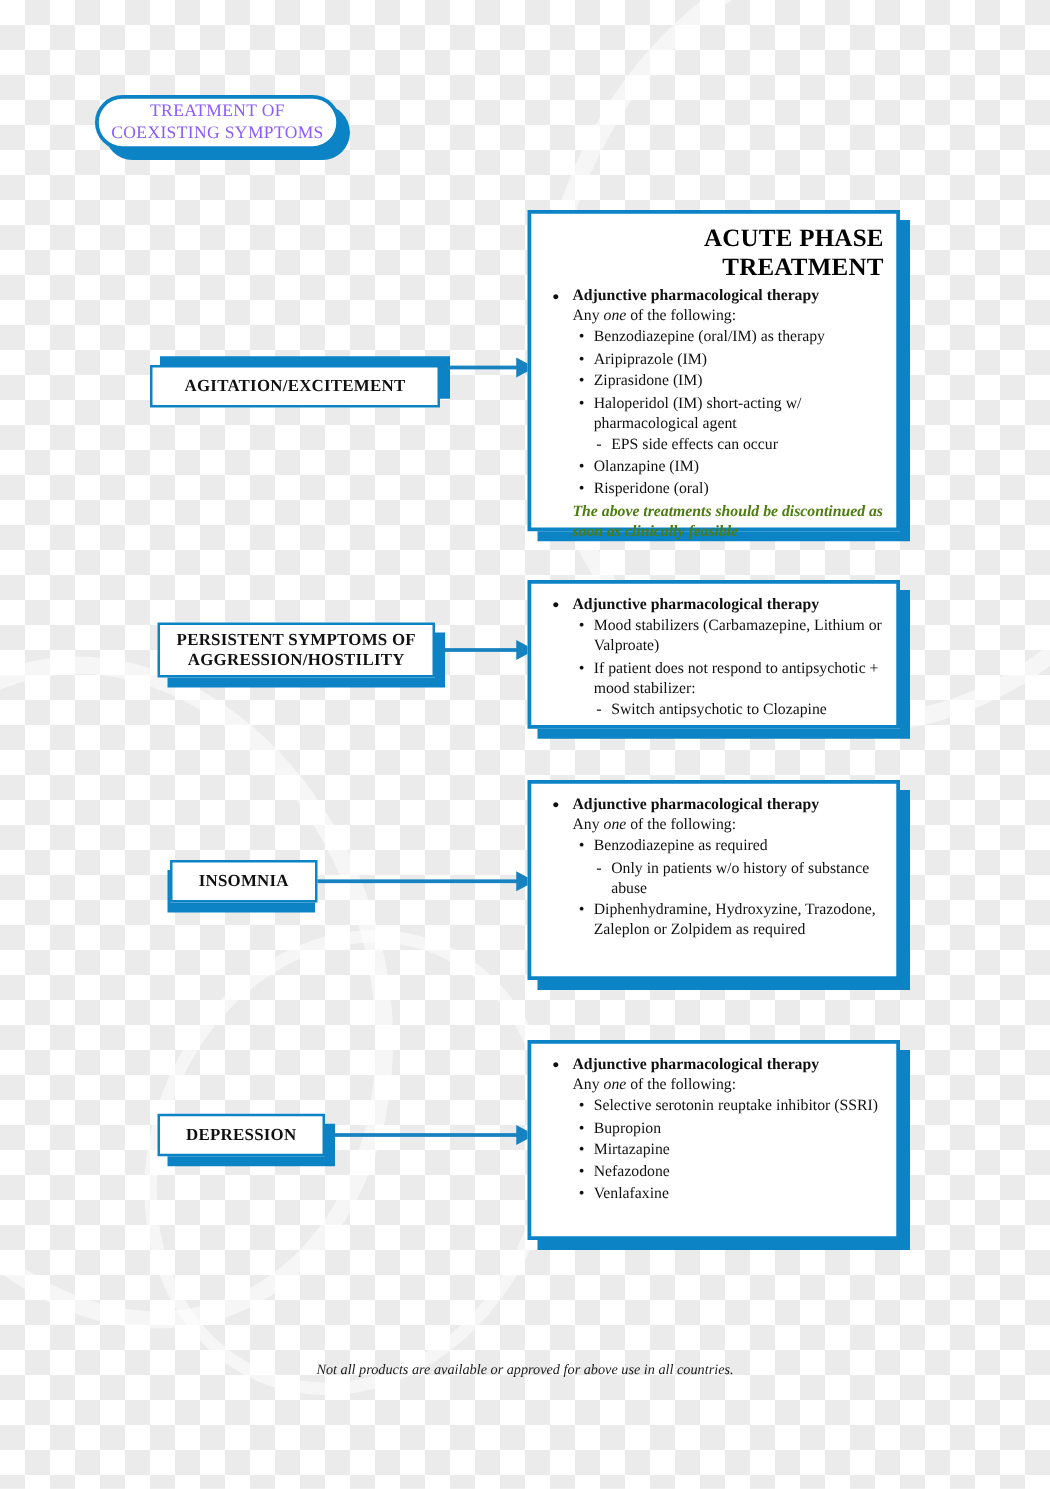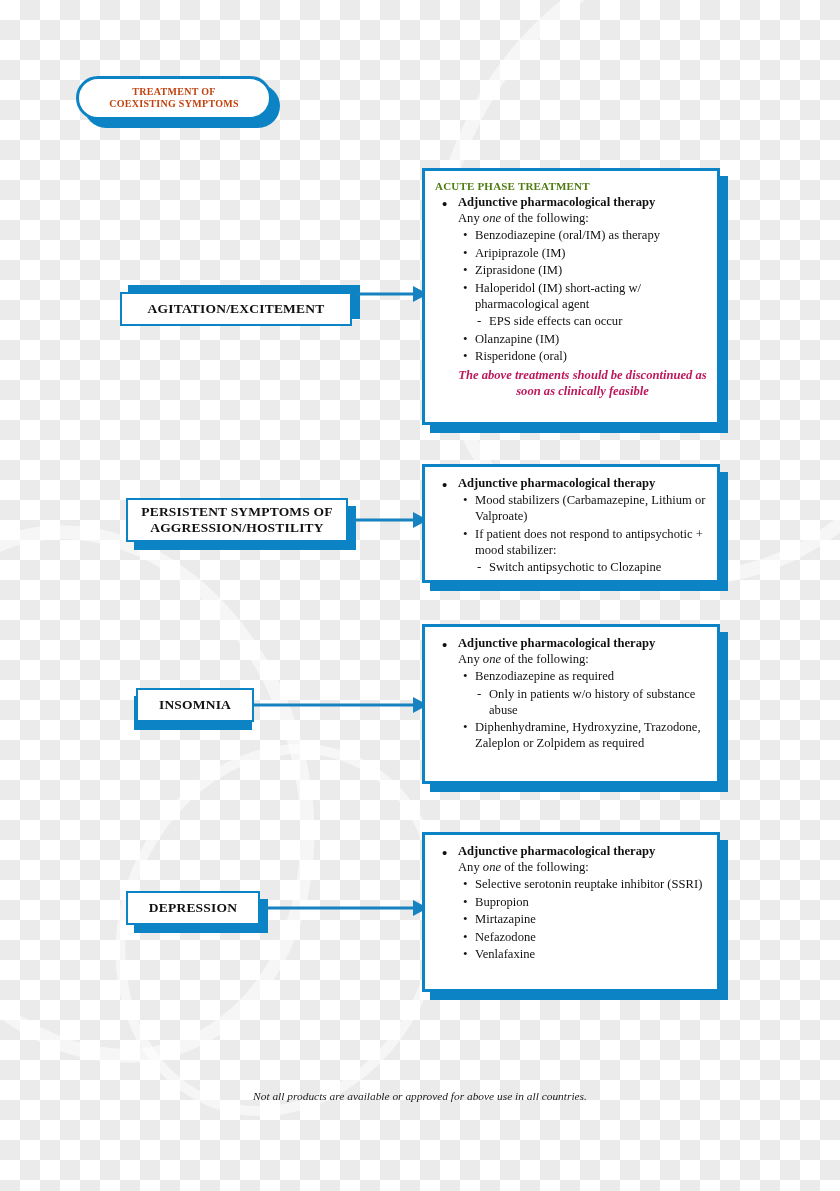--- a/index.html
+++ b/index.html
@@ -57,25 +57,25 @@
     position: absolute;
     left: 84px;
     top: 84px;
     width: 196px;
     height: 44px;
     background: #0c83c4;
     border-radius: 24px;
     z-index: 2;
   }
   .header-pill-text {
-    font-weight: bold;
-    font-size: 10px;
+    font-weight: normal;
+    font-size: 14px;
     line-height: 1.22;
     letter-spacing: 0.3px;
-    color: #c2410c;
+    color: #8b5cf6;
     white-space: pre-line;
   }
 
   
   .label-box {
     position: absolute;
     box-sizing: border-box;
     background: #ffffff;
     border: 2.5px solid #0c83c4;
     display: flex;
@@ -131,25 +131,25 @@
     border: 3px solid #0c83c4;
     z-index: 3;
     padding: 8px 10px 8px 10px;
   }
   .content-box-shadow {
     position: absolute;
     background: #0c83c4;
     z-index: 2;
   }
   .box-title {
-    text-align: left;
+    text-align: right;
     font-weight: bold;
-    font-size: 11px;
+    font-size: 20px;
     letter-spacing: 0.2px;
-    color: #4d7c0f;
+    color: #000000;
     margin: 1px 0 3px 0;
   }
 
   
   .lvl1 {
     position: relative;
     padding-left: 23px;
     font-weight: bold;
     font-size: 12.6px;
     line-height: 1.26;
@@ -203,23 +203,22 @@
     font-size: 13px;
     line-height: 1.27;
   }
 
   .note-bi {
     padding-left: 23px;
     font-weight: bold;
     font-style: italic;
     font-size: 12.6px;
     line-height: 1.25;
-    color: #be185d;
+    color: #4d7c0f;
     margin-top: 3px;
-    text-align: center;
   }
 
   
   .footer {
     position: absolute;
     left: 0;
     right: 0;
     top: 1088px;
     text-align: center;
     font-style: italic;

